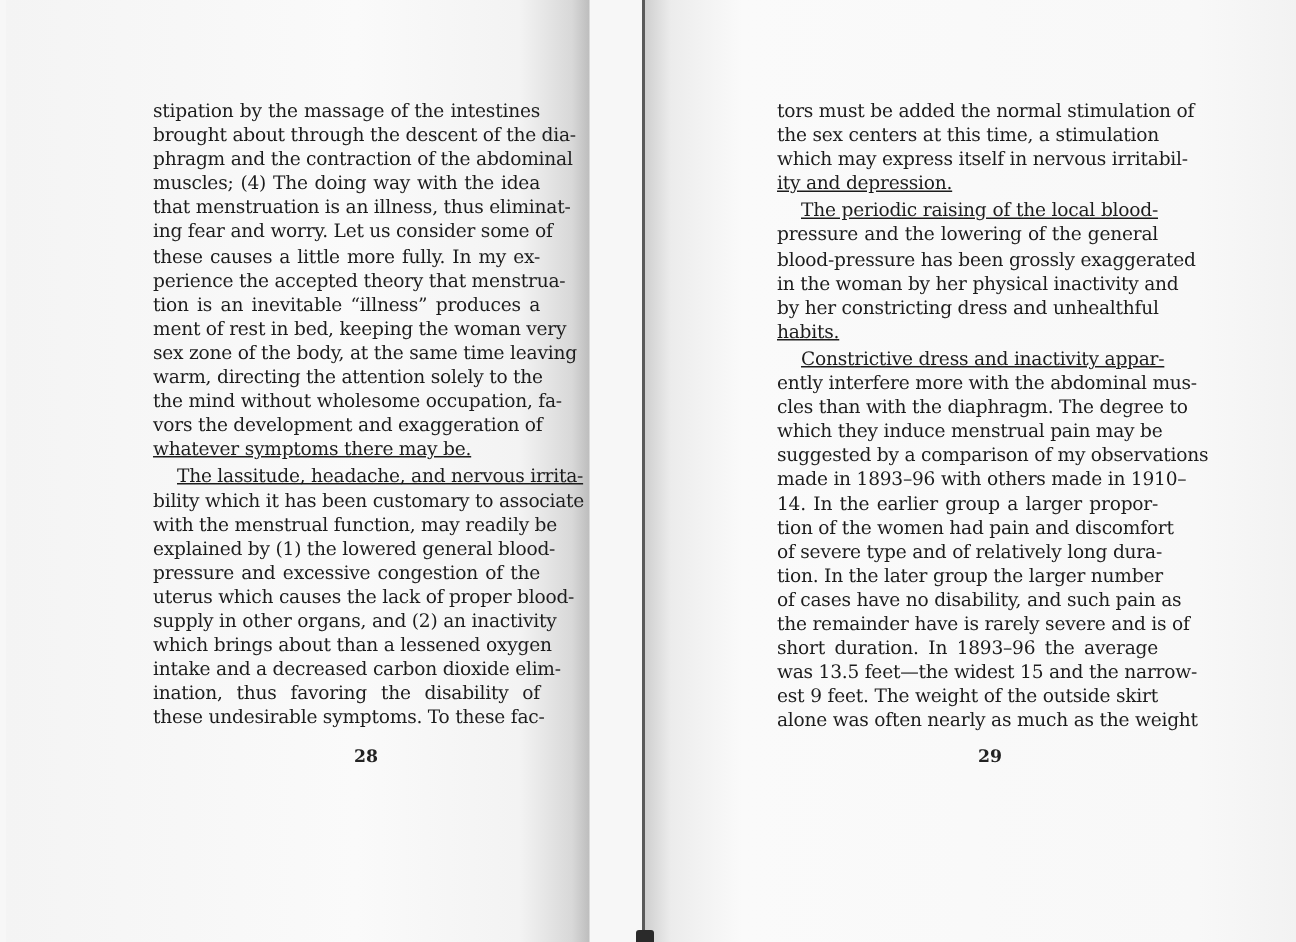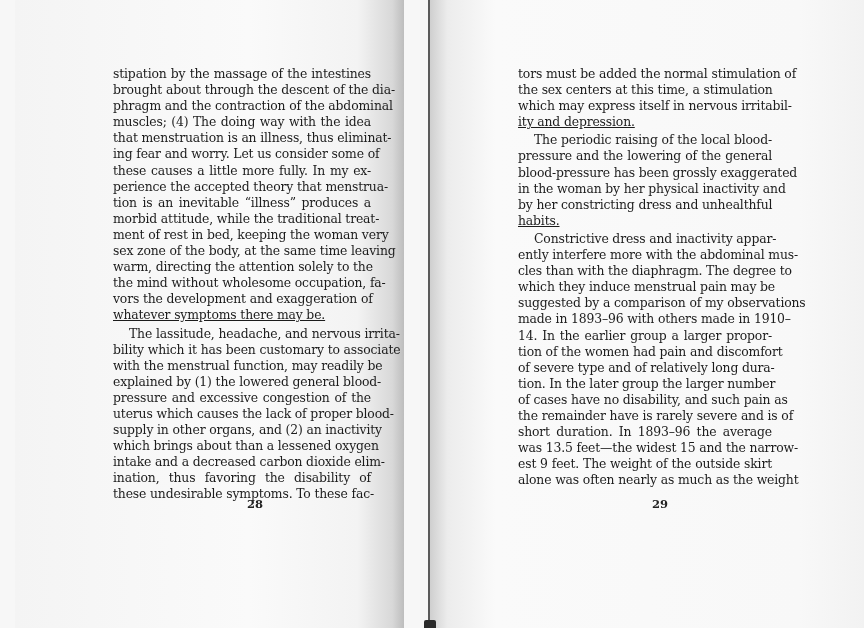--- a/index.html
+++ b/index.html
@@ -6,21 +6,21 @@
   body {
     width: 864px; height: 628px; overflow: hidden; position: relative;
     background: #f7f7f7;
     font-family: "DejaVu Serif", "Liberation Serif", serif;
     color: #1c1c1c;
   }
   .page {
     position: absolute; top: 0; height: 628px;
   }
   .page-left {
-    left: 15px; width: 389px;
+    left: 4px; width: 389px;
     background: linear-gradient(to right, #f4f4f4 0%, #fafafa 60%, #f3f3f3 88%, #d8d8d8 97%, #bdbdbd 100%);
   }
   .page-right {
     left: 430px; width: 434px;
     background: linear-gradient(to right, #cfcfcf 0%, #ececec 4%, #fafafa 15%, #f8f8f8 85%, #f2f2f2 100%);
   }
   .spine {
     position: absolute; left: 428px; top: 0; width: 2px; height: 628px;
     background: #5a5a5a;
   }
@@ -37,21 +37,21 @@
     display: block;
     font-size: 12.4px;
     line-height: 16.1px;
     height: 16.1px;
     white-space: nowrap;
     text-align: justify;
     text-align-last: justify;
     letter-spacing: -0.15px;
   }
   .line.last { text-align-last: left; text-decoration: underline; }
-  .line.indent { padding-left: 16px; box-sizing: border-box; }
+  .line.indent { padding-left: 16px; box-sizing: border-box; text-decoration: underline; }
   .line.gap { margin-top: 2px; }
   .page-number {
     position: absolute; top: 497px;
     font-size: 11.5px; font-weight: bold; text-align: right; width: 40px;
     color: #222;
   }
   .left-num { left: 208px; }
   .right-num { left: 198px; }
 </style>
 </head>
@@ -61,21 +61,20 @@
   <div class="text-block left-text" id="left-lines">
       <span class="line">stipation by the massage of the intestines</span>
       <span class="line">brought about through the descent of the dia-</span>
       <span class="line">phragm and the contraction of the abdominal</span>
       <span class="line">muscles; (4) The doing way with the idea</span>
       <span class="line">that menstruation is an illness, thus eliminat-</span>
       <span class="line">ing fear and worry.  Let us consider some of</span>
       <span class="line">these causes a little more fully.  In my ex-</span>
       <span class="line">perience the accepted theory that menstrua-</span>
       <span class="line">tion is an inevitable “illness” produces a</span>
-      <span class="line">morbid attitude, while the traditional treat-</span>
       <span class="line">ment of rest in bed, keeping the woman very</span>
       <span class="line">sex zone of the body, at the same time leaving</span>
       <span class="line">warm, directing the attention solely to the</span>
       <span class="line">the mind without wholesome occupation, fa-</span>
       <span class="line">vors the development and exaggeration of</span>
       <span class="line last">whatever symptoms there may be.</span>
       <span class="line indent gap">The lassitude, headache, and nervous irrita-</span>
       <span class="line">bility which it has been customary to associate</span>
       <span class="line">with the menstrual function, may readily be</span>
       <span class="line">explained by (1) the lowered general blood-</span>

